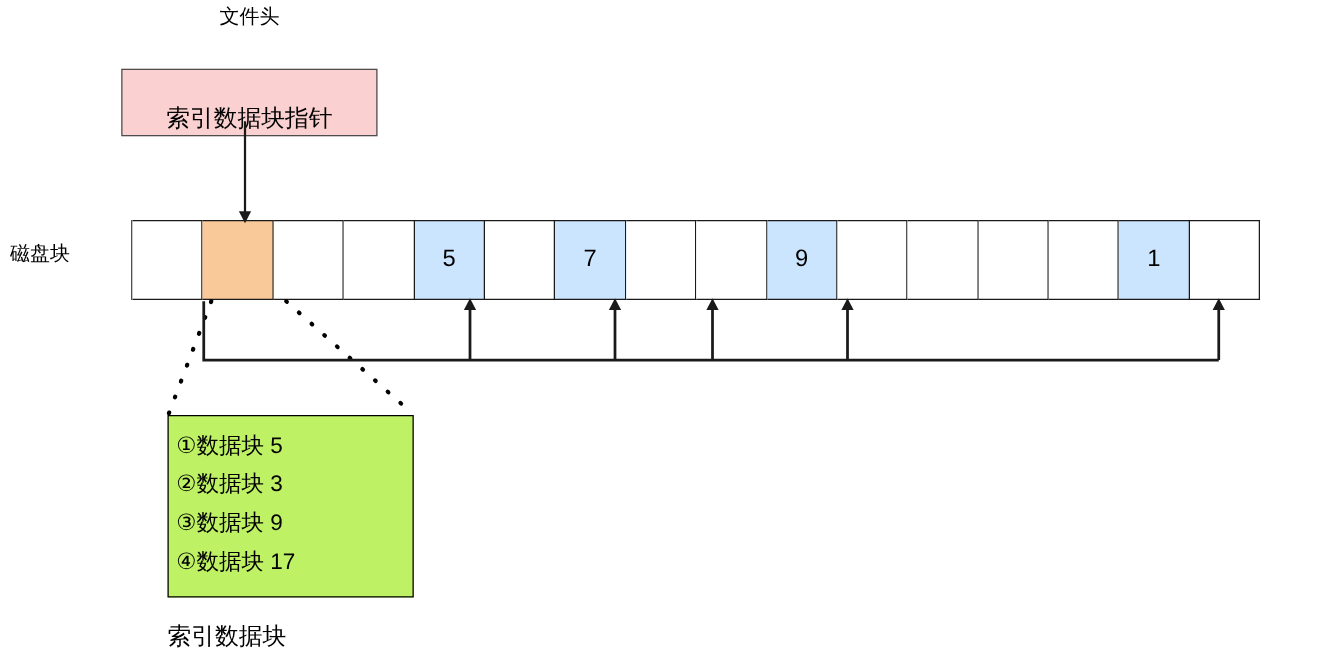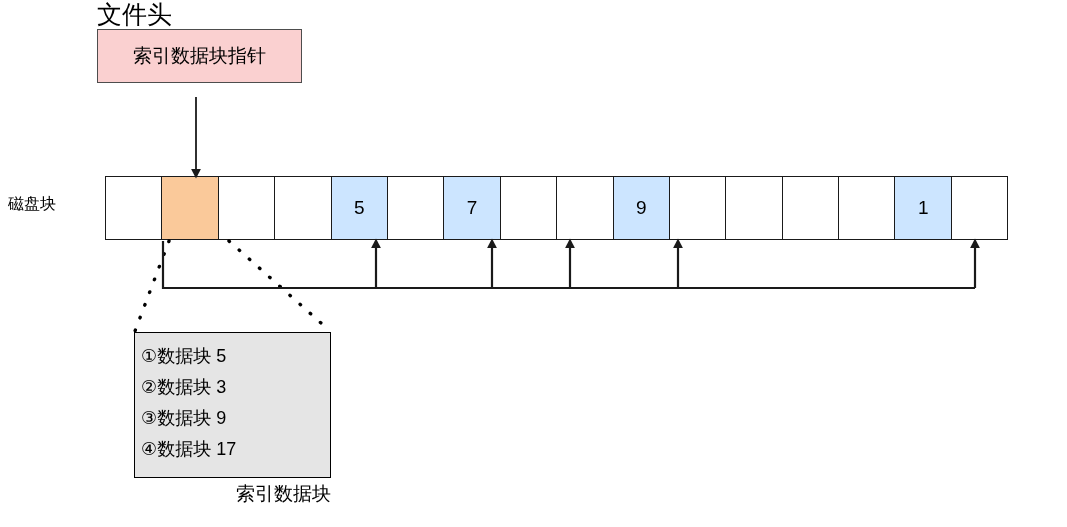--- a/index.html
+++ b/index.html
@@ -18,36 +18,37 @@
     overflow: hidden;
     background: #ffffff;
   }
   .abs { position: absolute; }
 
   
   #file-header-title {
     left: 97px;
     top: 2px;
     width: 205px;
-    font-size: 25px;
+    text-align: center;
+    font-size: 16px;
     line-height: 24px;
     white-space: nowrap;
   }
 
   
   #index-pointer-box {
     left: 97px;
-    top: 29px;
+    top: 55px;
     width: 205px;
     height: 54px;
     background: #FAD0D0;
     border: 1.6px solid #4d4d4d;
     box-sizing: border-box;
     display: flex;
-    align-items: center;
+    align-items: flex-end;
     justify-content: center;
     font-size: 19px;
     white-space: nowrap;
   }
 
   
   #disk-row-label {
     left: 8px;
     top: 192px;
     width: 92px;
@@ -82,35 +83,35 @@
   }
   .disk-cell.fill-orange { background: #FAC99A; }
   .disk-cell.fill-blue   { background: #CCE5FF; }
 
   
   #index-block-box {
     left: 134px;
     top: 332px;
     width: 197px;
     height: 146px;
-    background: #e5e5e5;
+    background: #bef264;
     border: 1.8px solid #000000;
     box-sizing: border-box;
     padding: 8px 0 0 6px;
   }
   .index-entry {
     font-size: 18px;
     line-height: 31px;
     white-space: nowrap;
   }
   #index-block-caption {
     left: 134px;
-    top: 482px;
+    top: 498px;
     width: 197px;
-    text-align: right;
+    text-align: left;
     font-size: 19px;
     line-height: 24px;
     white-space: nowrap;
   }
 
   
   #connectors {
     left: 0;
     top: 0;
     width: 1067px;

